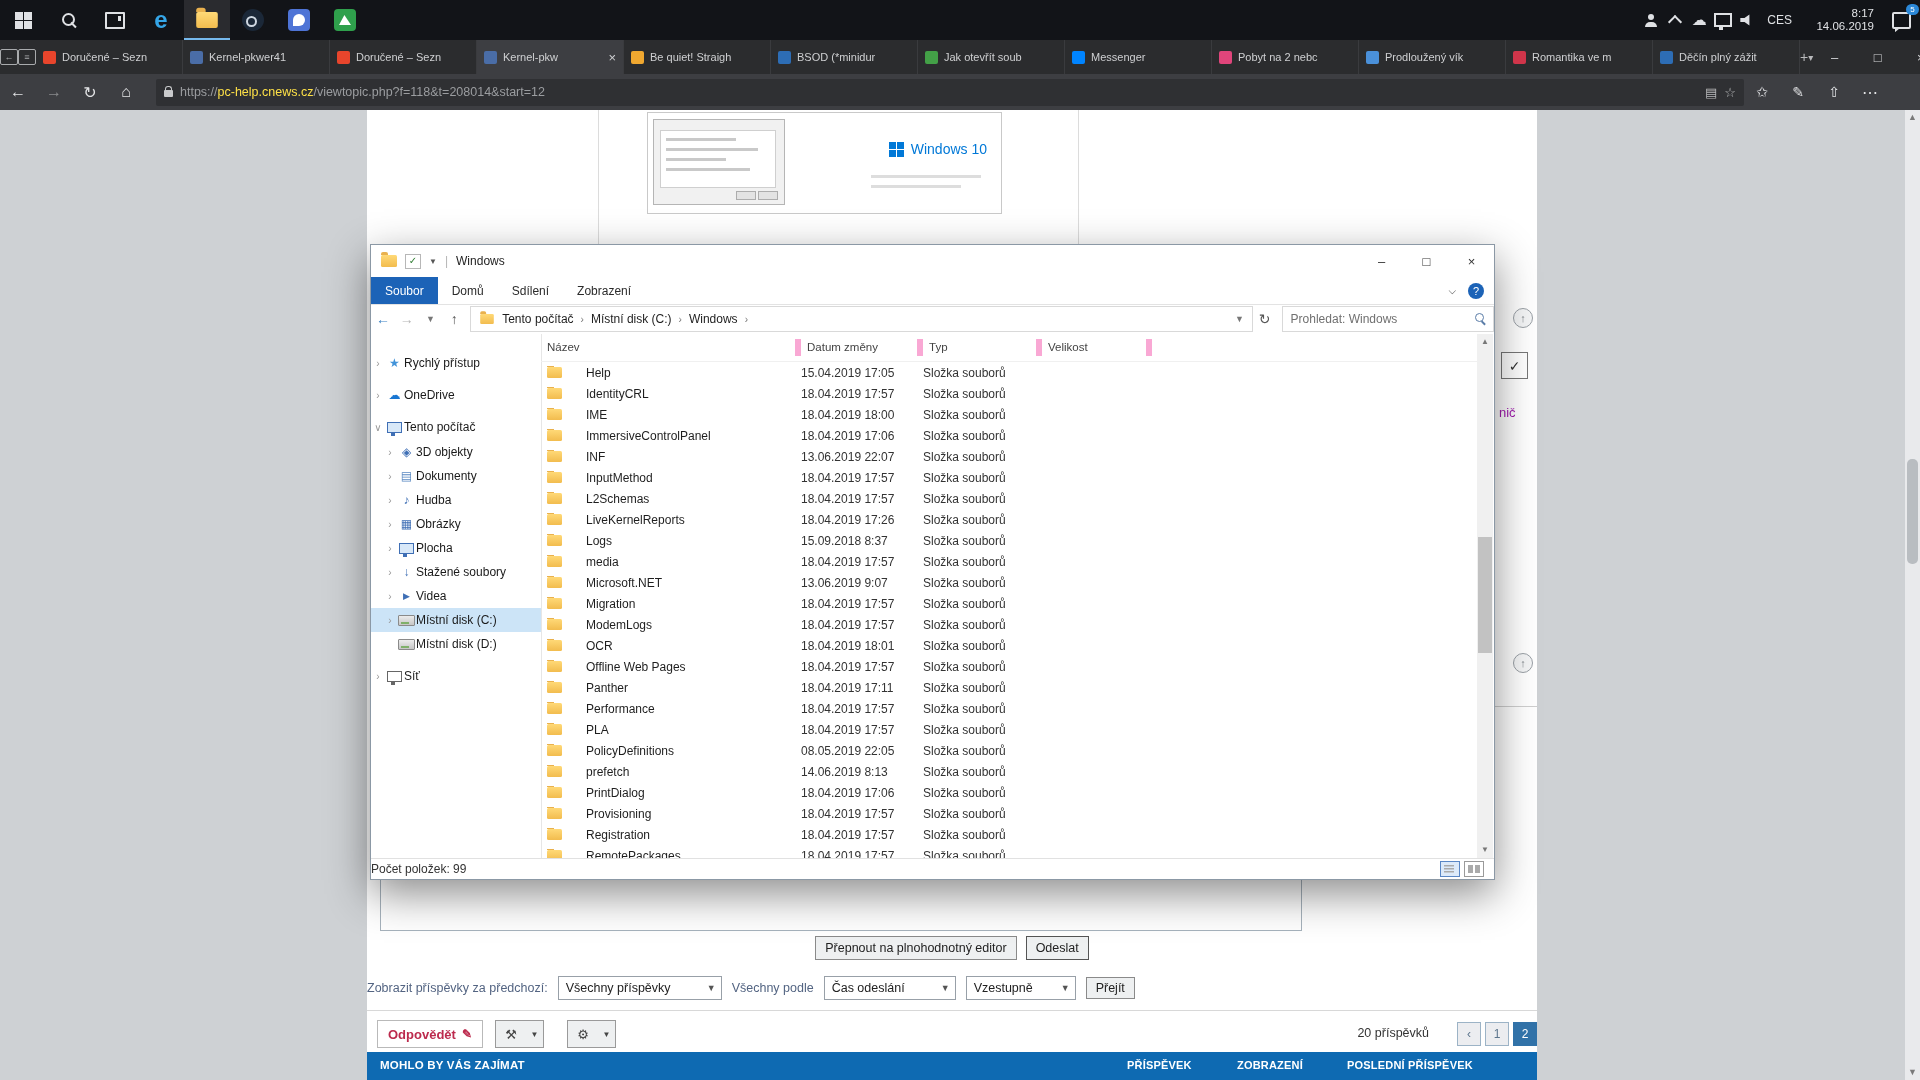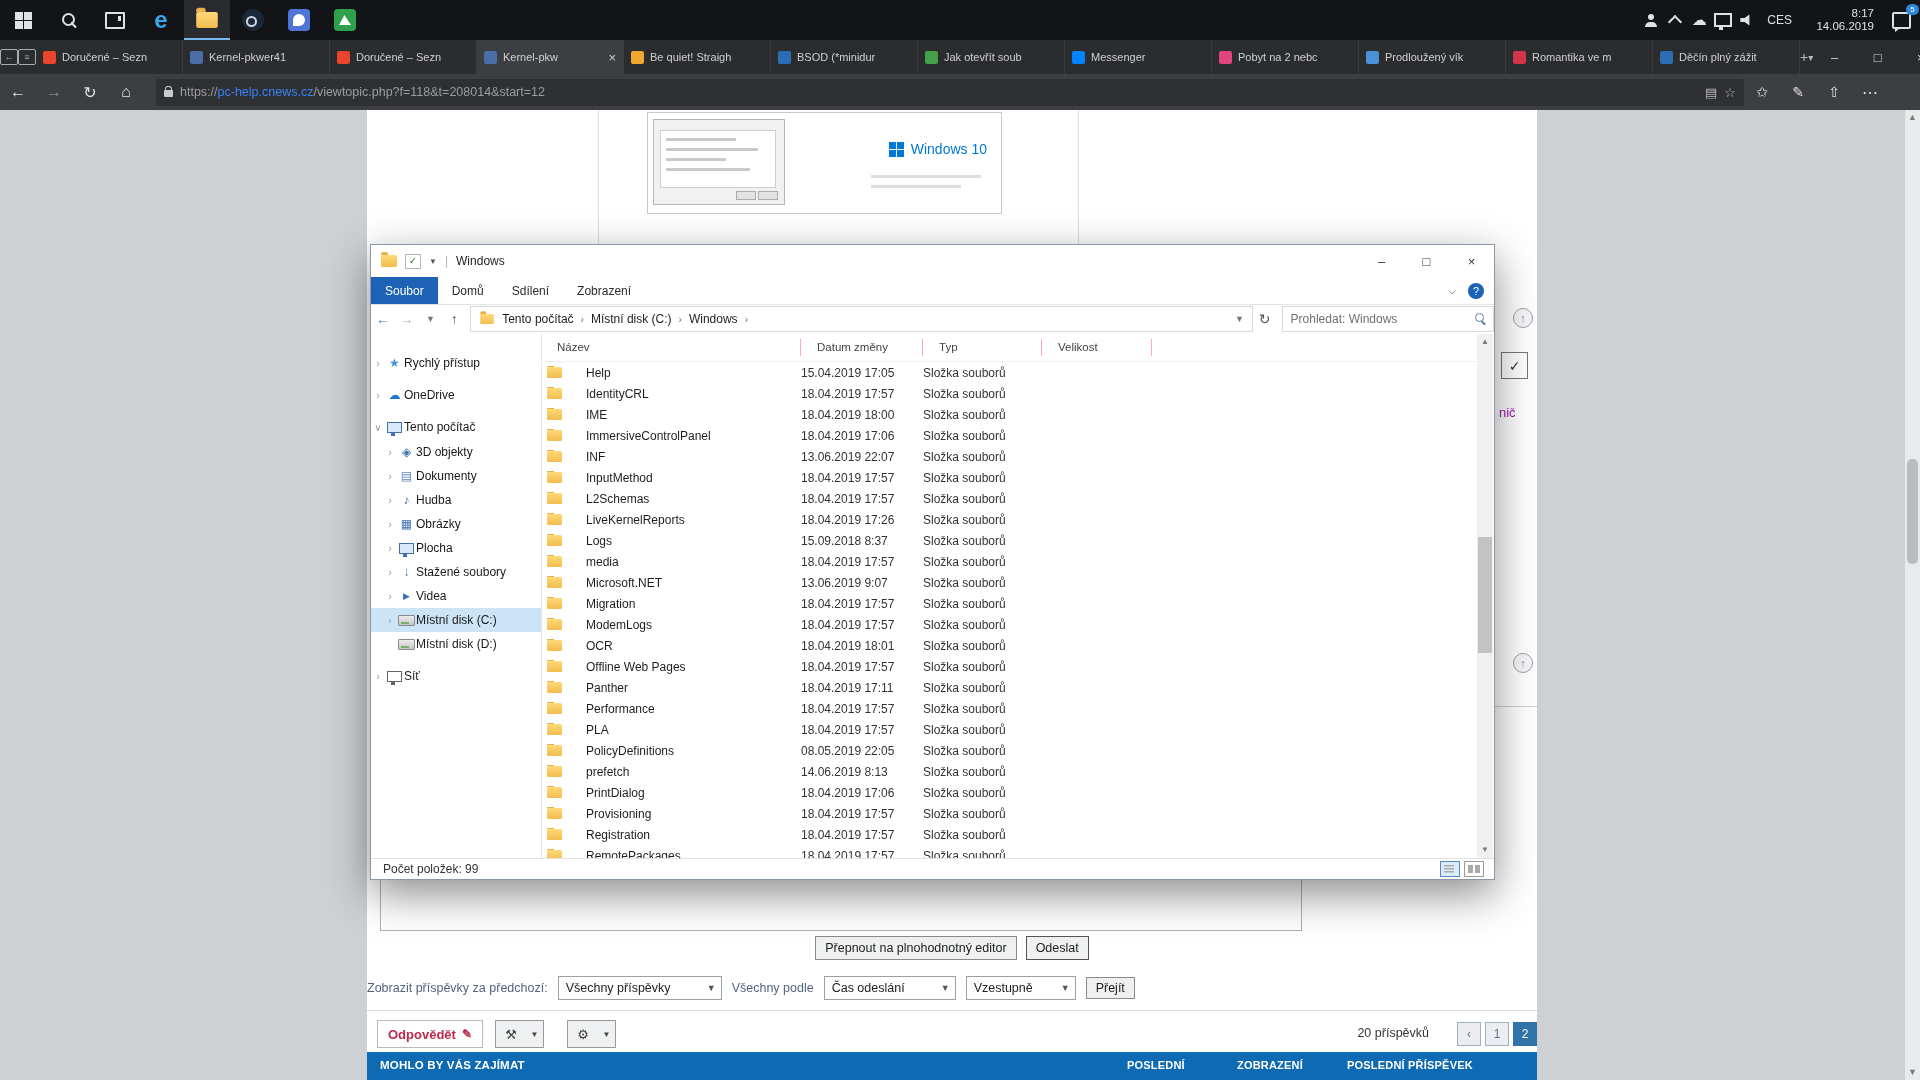--- a/index.html
+++ b/index.html
@@ -50,21 +50,21 @@
   .tab.active .tclose{display:inline}
   .tb-small{width:26px;display:flex;align-items:center;justify-content:center;color:#b9babc;font-size:14px}
   .wctl{width:43px;display:flex;align-items:center;justify-content:center;color:#d4d5d7;font-size:13px}
   
   #addrbar{position:absolute;left:0;top:74px;width:1920px;height:36px;background:#3d3e42;display:flex;align-items:center;z-index:55}
   .nav-ic{width:36px;height:36px;display:flex;align-items:center;justify-content:center;color:#e2e3e5;font-size:16px}
   #urlfield{display:flex;align-items:center;gap:7px;background:#2f3033;height:27px;border-radius:2px;margin-left:12px;width:1572px;padding:0 8px}
   .lock{width:9px;height:7px;background:#c9cacc;border-radius:1px;position:relative;margin-top:3px;flex:none}
   .lock::before{content:"";position:absolute;left:1px;top:-4px;width:5px;height:4px;border:1.5px solid #c9cacc;border-bottom:none;border-radius:3px 3px 0 0}
   .url{font-size:12.5px;white-space:nowrap;overflow:hidden;flex:1}
-  .url .dim{color:#9b9da0}.url .host{color:#3b82f6}
+  .url .dim{color:#9b9da0}.url .host{color:#fde047}
   .fld-ic{color:#b9babc;font-size:13px;flex:none}
   
   #page{position:absolute;left:0;top:110px;width:1920px;height:970px;background:#ced1d4;z-index:1}
   #content{position:absolute;left:367px;top:0;width:1170px;height:942px;background:#fff}
   .vline{position:absolute;top:0;width:1px;height:134px;background:#dcdcdc}
   #postimg{position:absolute;left:280px;top:2px;width:353px;height:100px;background:#fff;border:1px solid #c9c9c9}
   .pi-dlg{position:absolute;left:5px;top:6px;width:130px;height:84px;background:#f1f1f1;border:1px solid #b5b5b5}
   .pi-in{position:absolute;left:6px;top:10px;width:114px;height:56px;background:#fff;border:1px solid #cfcfcf}
   .gbar{position:absolute;height:3px;background:#c9c9c9}
   .pi-btn{position:absolute;width:18px;height:7px;background:#e3e3e3;border:1px solid #adadad;bottom:4px}
@@ -124,21 +124,21 @@
   .sic{width:19px;text-align:center;font-size:12px;flex:none;display:flex;justify-content:center}
   .ind{padding-left:12px}
   .ic-mon{width:13px;height:9px;border:1.5px solid #3f6fb5;background:#d8e8f8;position:relative}
   .ic-mon::after{content:"";position:absolute;left:3px;bottom:-4px;width:4px;height:3px;background:#3f6fb5}
   .ic-disk{width:15px;height:9px;background:linear-gradient(#ececec,#c6c6c6);border:1px solid #8a8a8a;border-radius:1px;position:relative}
   .ic-disk::after{content:"";position:absolute;left:2px;bottom:1px;width:8px;height:2px;background:#7fb06a}
   .ic-net{width:13px;height:9px;border:1.5px solid #666;position:relative}
   .ic-net::after{content:"";position:absolute;left:3px;bottom:-4px;width:4px;height:3px;background:#666}
   #xmain{position:absolute;left:170px;top:89px;width:936px;height:524px;overflow:hidden}
   .fhead{display:grid;grid-template-columns:260px 122px 119px 110px 1fr;height:27px;align-items:center;color:#444;font-size:11.5px;border-bottom:1px solid #f0f0f0}
-  .fhead .hcol{padding-left:16px;border-right:1px solid #f9a8d4;height:17px;line-height:17px}
+  .fhead .hcol{padding-left:6px;border-right:6px solid #f9a8d4;height:17px;line-height:17px}
   .frow{display:grid;grid-template-columns:260px 122px 119px 110px 1fr;height:21px;align-items:center;font-size:12px;color:#1e1e1e}
   .fncell{display:flex;align-items:center;gap:24px;padding-left:6px;white-space:nowrap;overflow:hidden}
   .fcell{white-space:nowrap;overflow:hidden;color:#333}
   #xscroll{position:absolute;left:1106px;top:89px;width:16px;height:524px;background:#f0f0f0}
   #xscroll .arr{position:absolute;left:0;width:16px;height:16px;text-align:center;font-size:8px;color:#777;line-height:16px}
   #xthumb{position:absolute;left:1px;top:203px;width:14px;height:116px;background:#c2c2c2}
   #xstatus{position:absolute;left:0;top:613px;width:100%;height:20px;border-top:1px solid #e1e1e1;display:flex;align-items:center;font-size:12px;color:#333}
   .vt{width:18px;height:14px;border:1px solid #9a9a9a;margin-left:4px;background:linear-gradient(#aaa,#aaa) 3px 3px/10px 1.5px no-repeat,linear-gradient(#aaa,#aaa) 3px 6px/10px 1.5px no-repeat,linear-gradient(#aaa,#aaa) 3px 9px/10px 1.5px no-repeat}
   .vt.on{border-color:#5a87c5;background-color:#dceafa}
   .vt2{background:linear-gradient(#aaa,#aaa) 3px 3px/5px 8px no-repeat,linear-gradient(#aaa,#aaa) 10px 3px/5px 8px no-repeat}
@@ -393,21 +393,21 @@
           <div class="pg active">
             <span>2</span>
           </div>
         </div>
     </div>
 
     <div id="fbar">
       <span class="fleft">MOHLO BY VÁS ZAJÍMAT</span>
       <span>
         
-      <span class="fcol">POSLEDNÍ</span><span class="fcol">ZOBRAZENÍ</span><span class="fcol">POSLEDNÍ PŘÍSPĚVEK</span></span>
+      <span class="fcol">PŘÍSPĚVEK</span><span class="fcol">ZOBRAZENÍ</span><span class="fcol">POSLEDNÍ PŘÍSPĚVEK</span></span>
     </div>
 
     <div id="bscroll">
       <div class="arr" style="top:0">▲</div>
       <div id="bthumb"></div>
       <div class="arr" style="bottom:0">▼</div>
     </div>
   </div>
 
   <div id="explorer">
@@ -809,21 +809,21 @@
         </div>
     </div>
 
     <div id="xscroll">
       <div class="arr" style="top:0">▲</div>
       <div id="xthumb"></div>
       <div class="arr" style="bottom:0">▼</div>
     </div>
 
     <div id="xstatus">
-      <span style="padding-left:12px">Počet položek: 99</span>
+      <span style="">Počet položek: 99</span>
       <span style="margin-left:auto;display:flex;align-items:center;padding-right:10px">
         <span class="vt on"></span>
         <span class="vt vt2"></span>
       </span>
     </div>
   </div>
 
 </div>
 
 </body></html>

